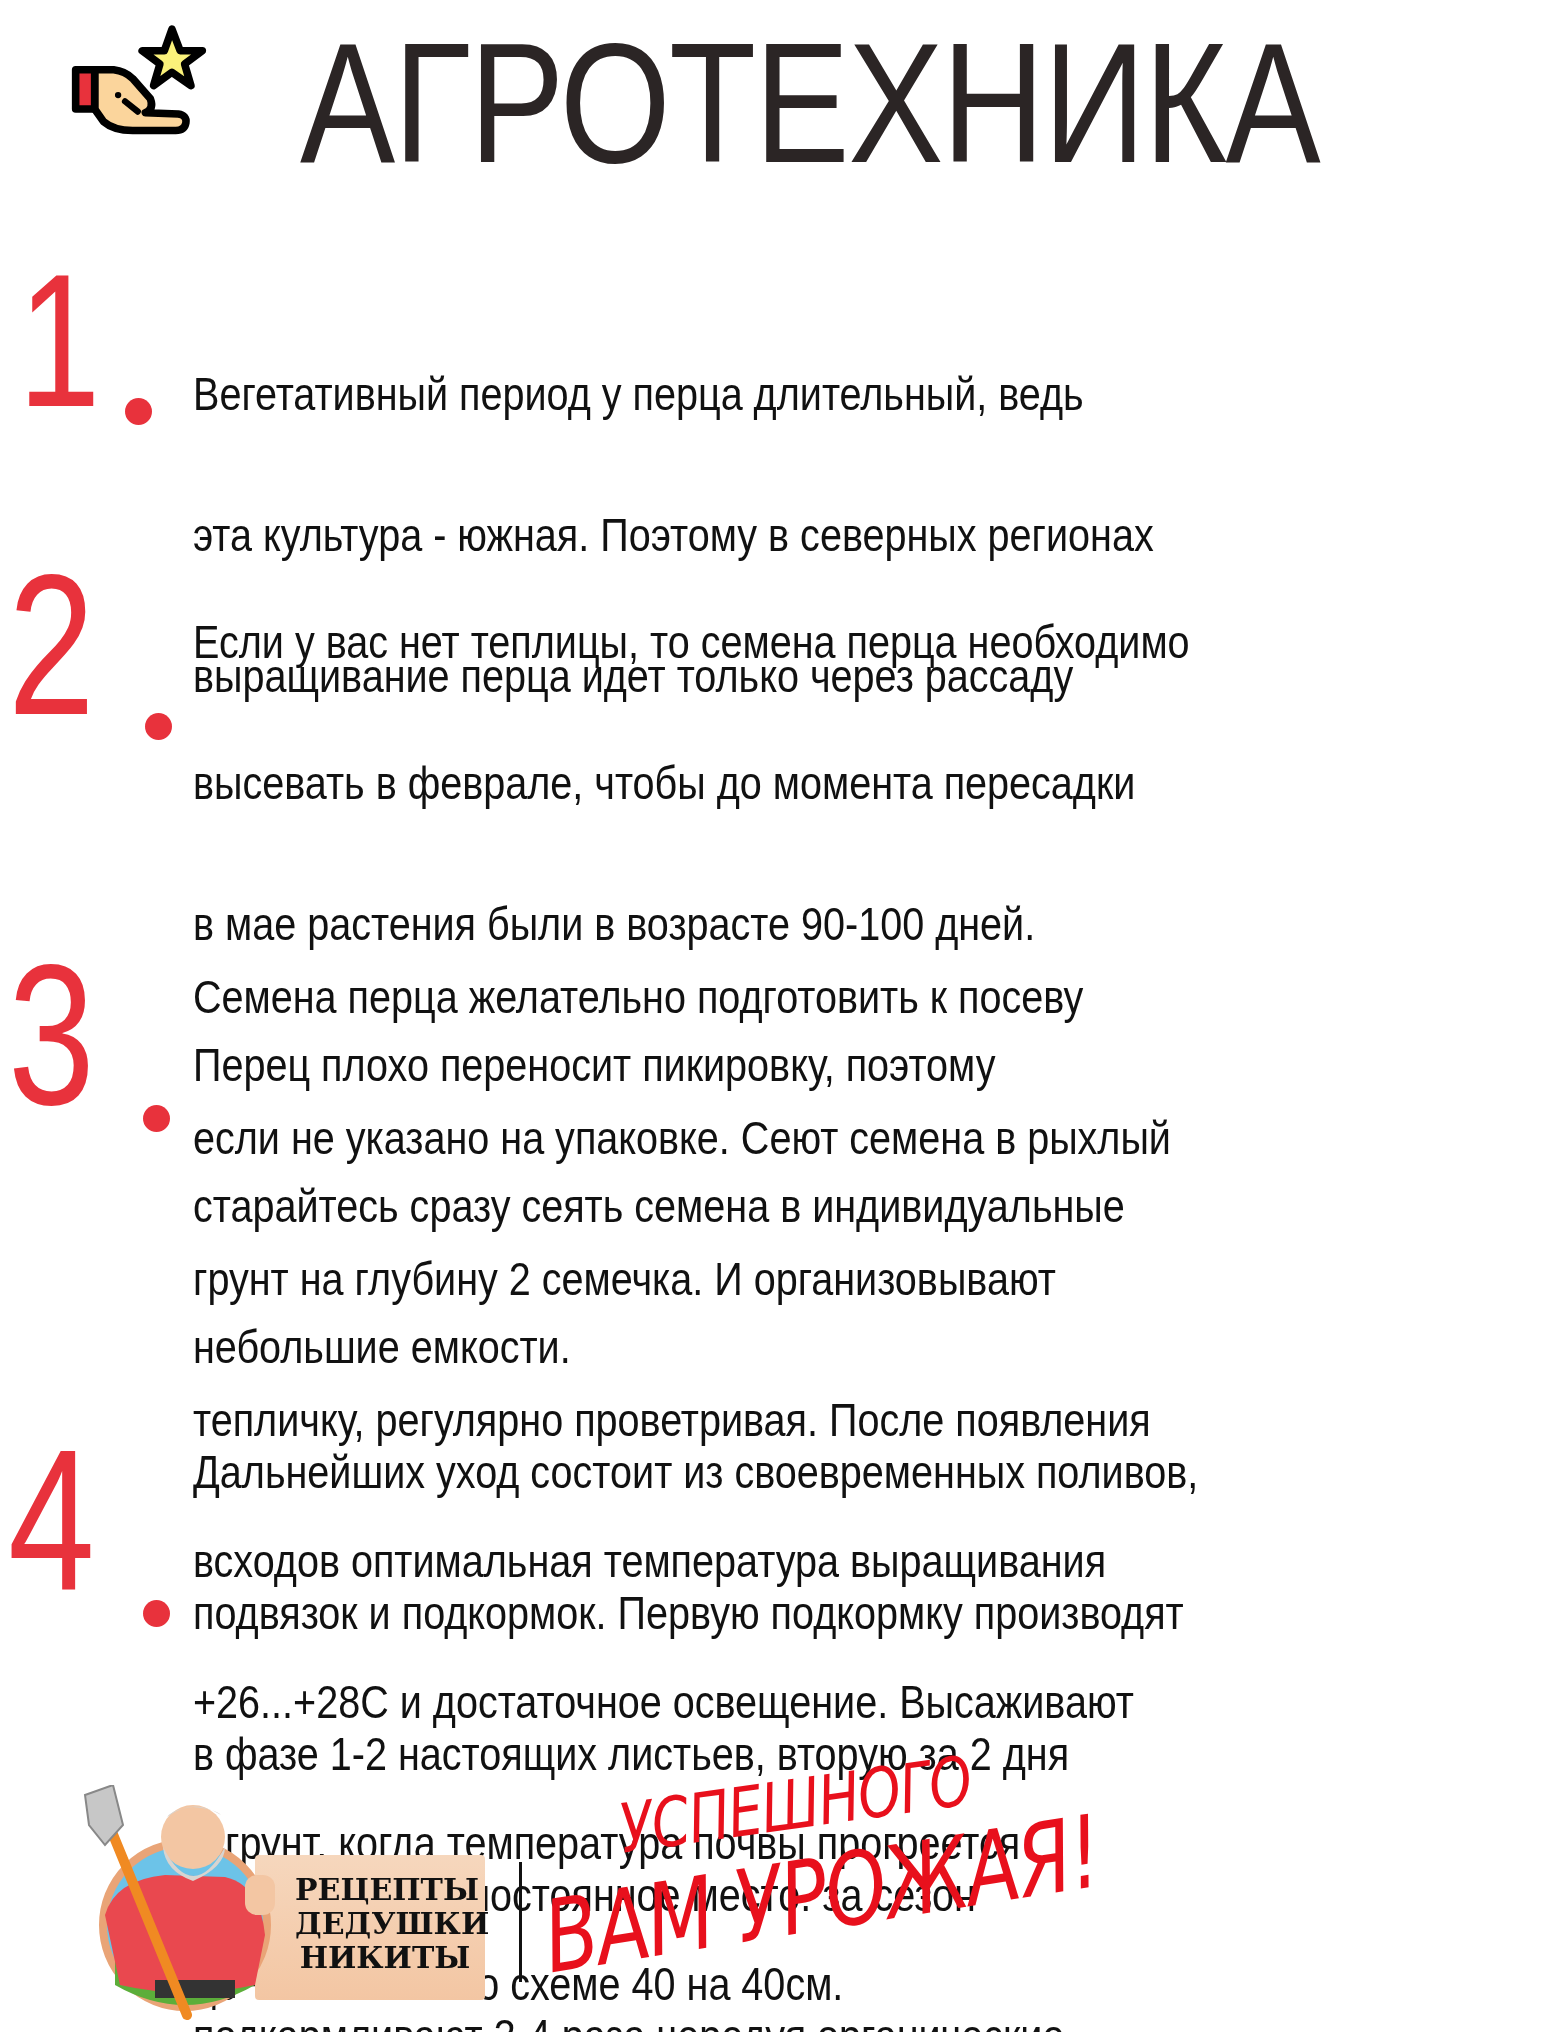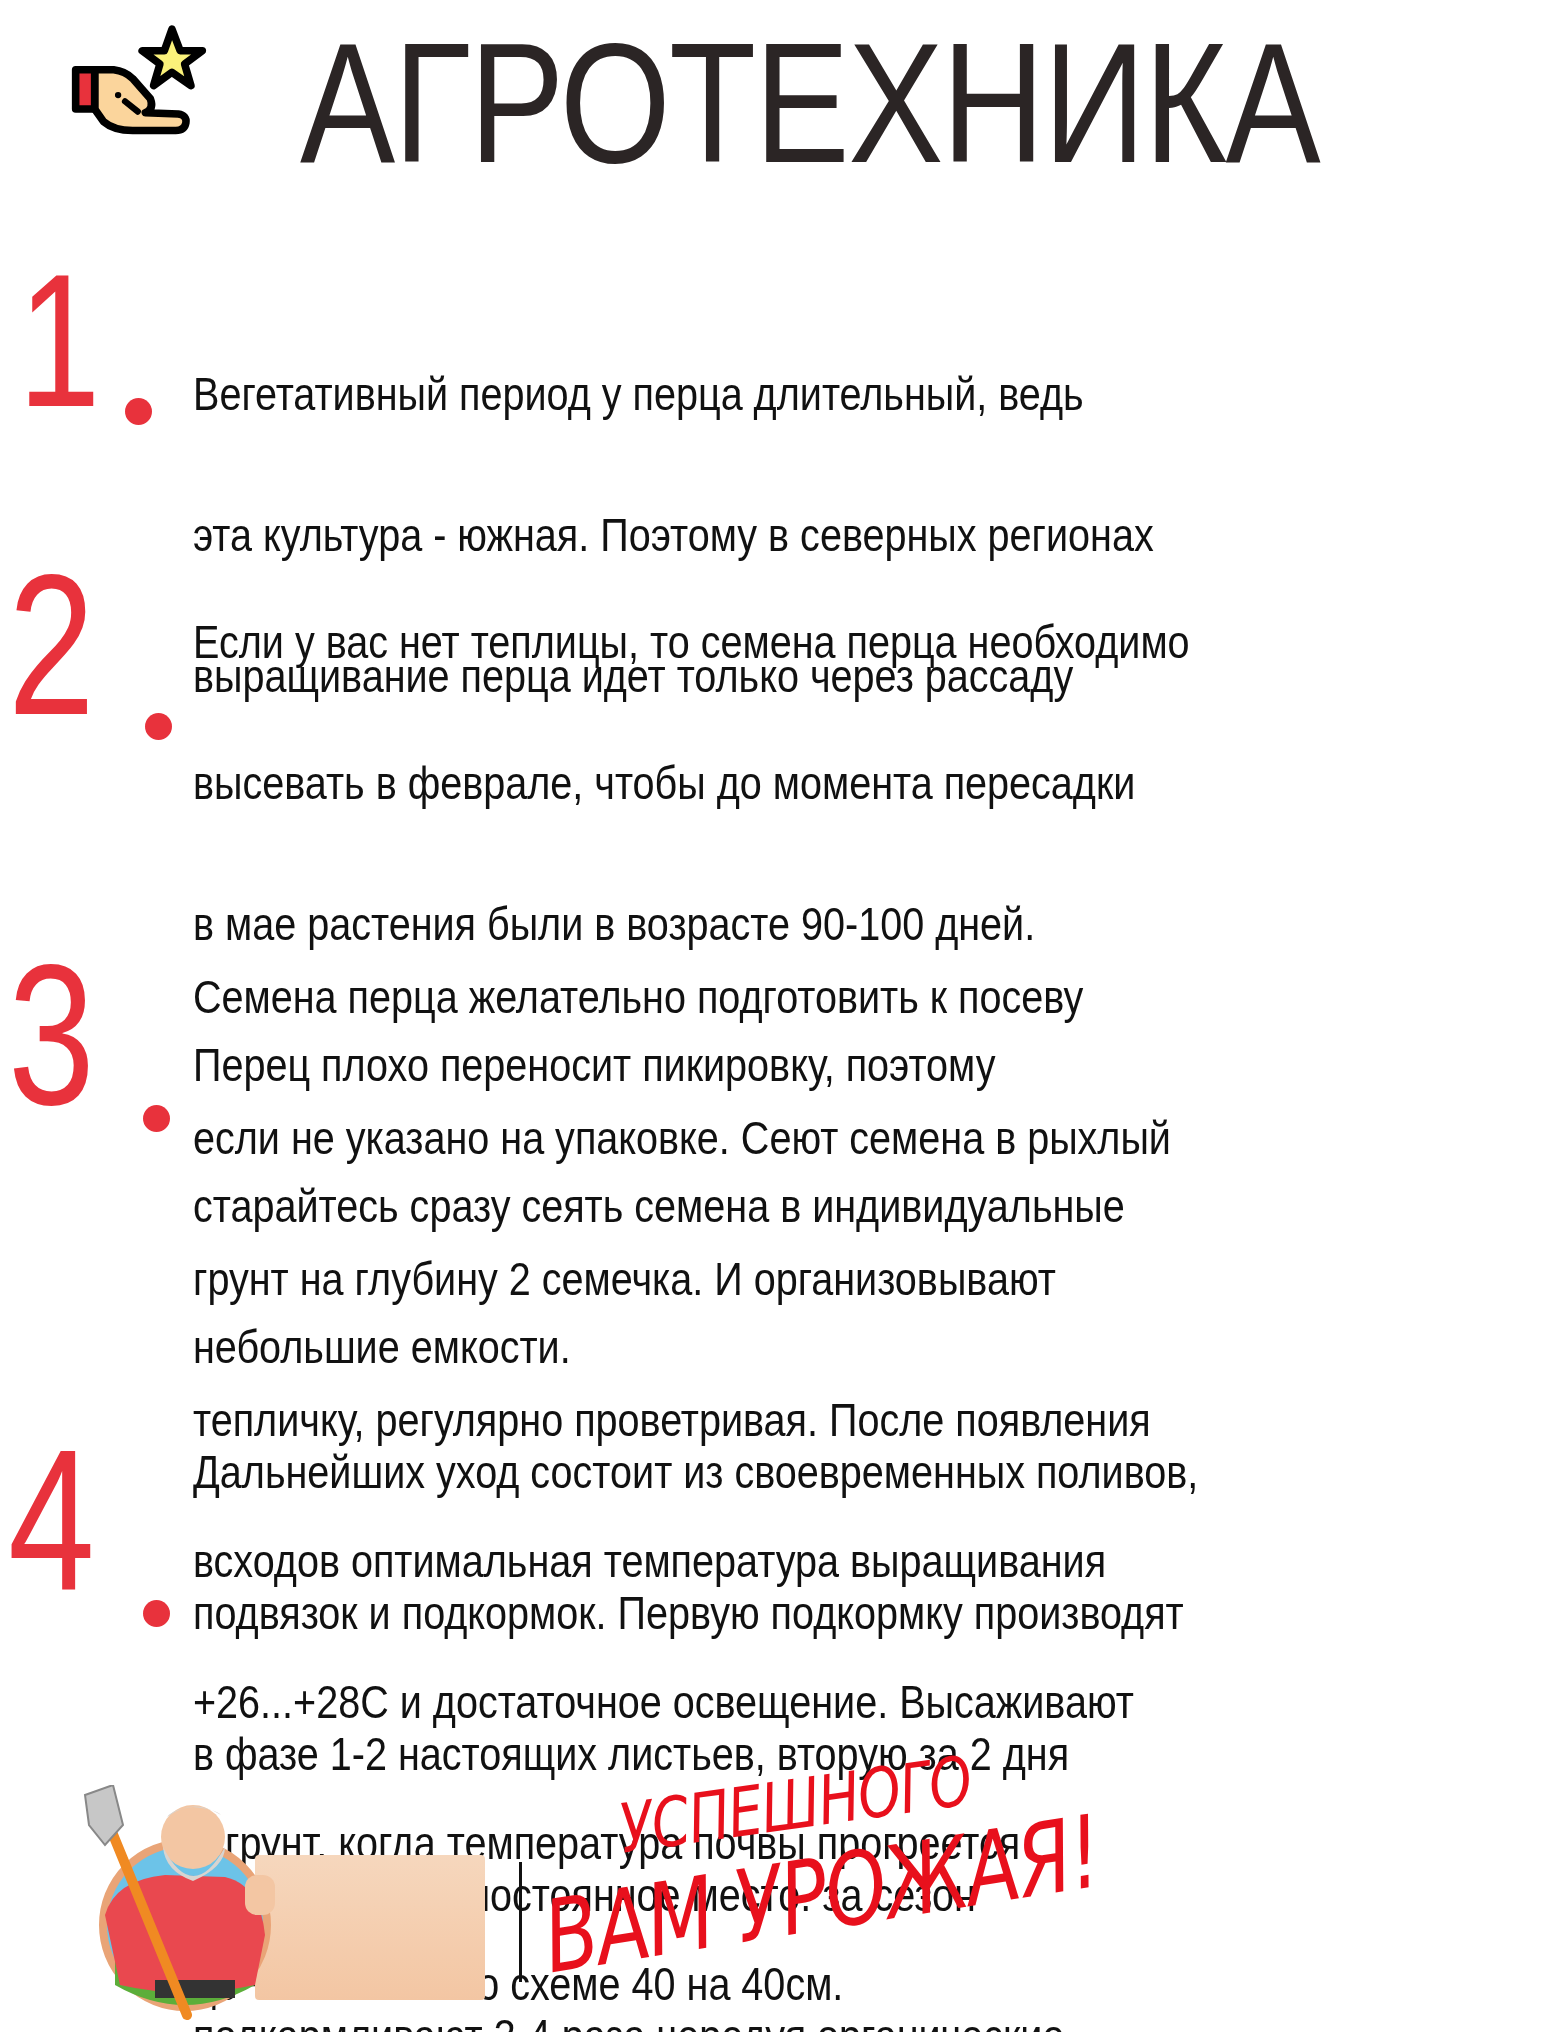--- a/index.html
+++ b/index.html
@@ -99,16 +99,21 @@
     <path d="M40,200 Q110,240 180,200 L180,170 L40,170 Z" fill="#5cae3a"></path>
     <path d="M30,130 Q40,95 90,90 L150,92 Q185,100 190,150 L180,200 Q110,215 45,200 Z" fill="#e9484f"></path>
     <rect x="80" y="195" width="80" height="18" fill="#333"></rect>
     <circle cx="118" cy="52" r="32" fill="#f3c6a3"></circle>
     <path d="M88,62 Q118,120 150,62 Q150,82 118,96 Q90,86 88,62 Z" fill="#d8d4d0"></path>
     <path d="M92,32 Q118,12 146,30 Q140,24 118,22 Q98,24 92,32 Z" fill="#d8d4d0"></path>
     <rect x="170" y="90" width="30" height="40" rx="12" fill="#f3c6a3"></rect>
     <line x1="30" y1="30" x2="112" y2="230" stroke="#f08a22" stroke-width="10" stroke-linecap="round"></line>
     <path d="M10,10 L38,0 L48,40 L30,60 L14,40 Z" fill="#c7c7c7" stroke="#888" stroke-width="2"></path>
   </svg>
+  <div class="scroll-text">
+    <div>РЕЦЕПТЫ</div>
+    <div>ДЕДУШКИ</div>
+    <div>НИКИТЫ</div>
+  </div>
 </div>
 <div class="sep"></div>
 <div class="slogan1">УСПЕШНОГО</div>
 <div class="slogan2">ВАМ УРОЖАЯ!</div>
 
 </body></html>

